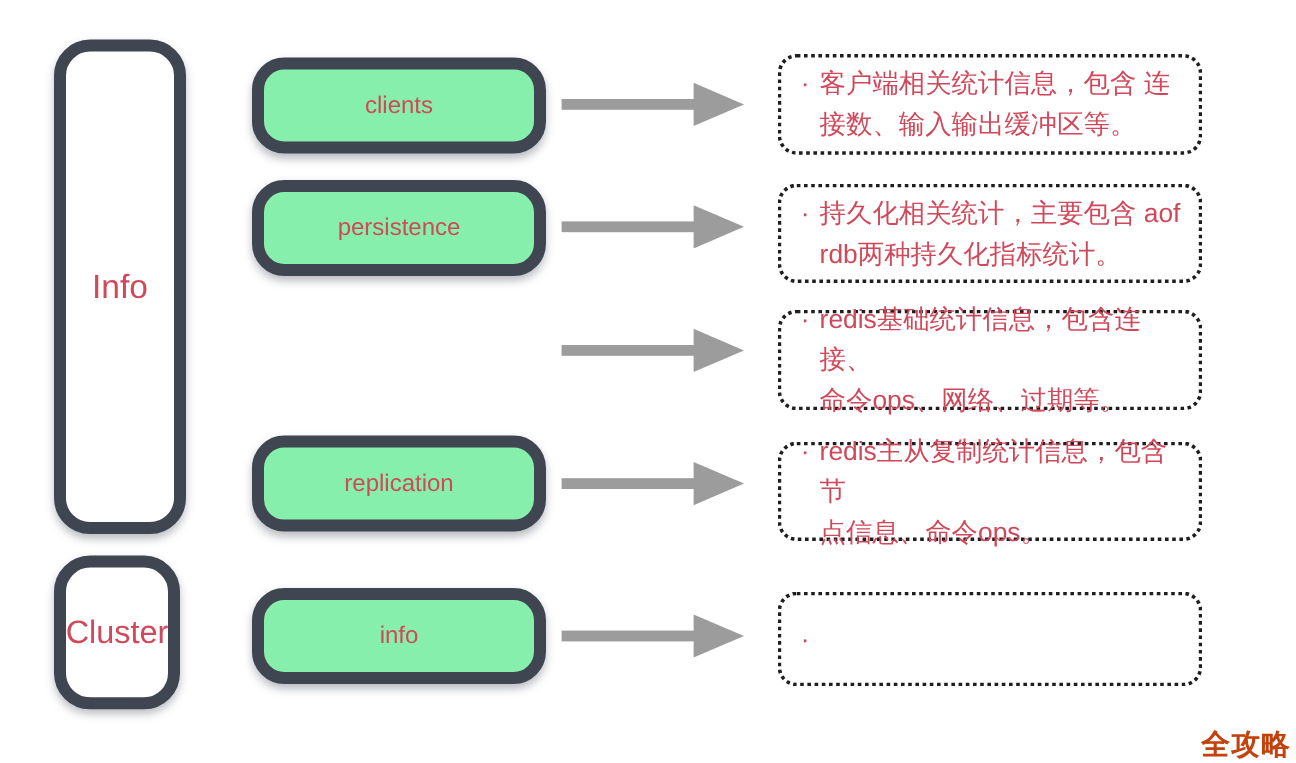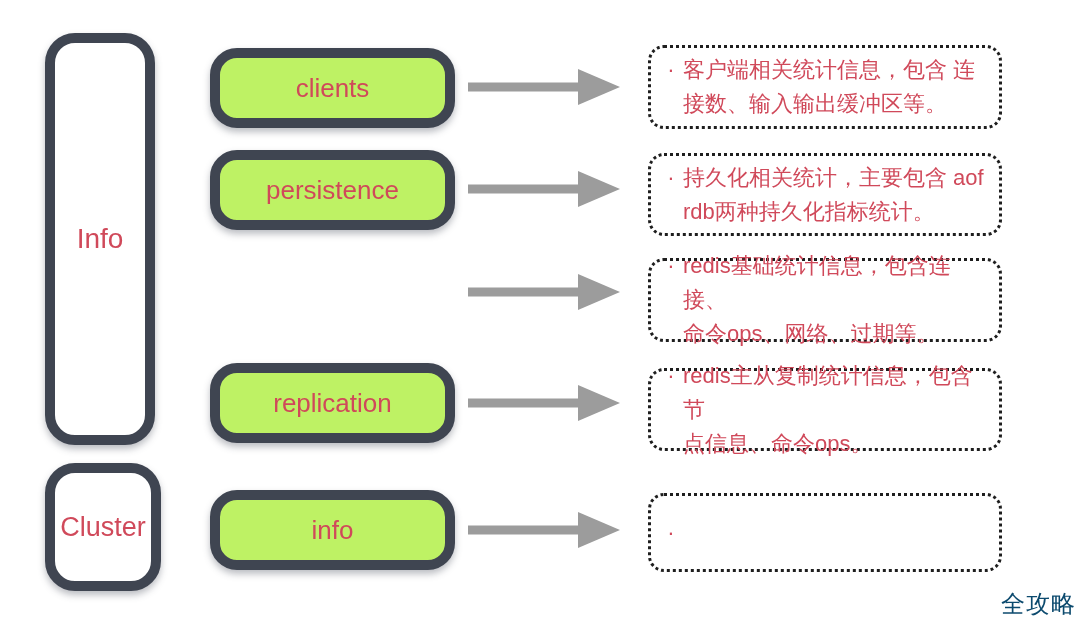--- a/index.html
+++ b/index.html
@@ -7,28 +7,28 @@
   .canvas{position:relative;width:1080px;height:636px;background:#ffffff;}
 
   
   .group-box{
     position:absolute;box-sizing:border-box;background:#fff;
     border:10px solid #3f4551;border-radius:30px;
     display:flex;align-items:center;justify-content:center;
     color:#d0495a;box-shadow:0 4px 7px rgba(60,65,80,.35);
   }
   .group-info{left:45px;top:33px;width:110px;height:412px;font-size:28px;}
-  .group-cluster{left:45px;top:463px;width:116px;height:128px;font-size:27px;}
+  .group-cluster{left:45px;top:463px;width:105px;height:128px;font-size:27px;}
 
   
   .node{
     position:absolute;left:210px;width:245px;height:80px;box-sizing:border-box;
-    background:#bef264;border:10px solid #3f4551;border-radius:27px;
+    background:#86efac;border:10px solid #3f4551;border-radius:27px;
     display:flex;align-items:center;justify-content:center;
-    font-size:26px;color:#d0495a;box-shadow:0 4px 7px rgba(60,65,80,.35);
+    font-size:20px;color:#d0495a;box-shadow:0 4px 7px rgba(60,65,80,.35);
   }
   .node-1{top:48px;}
   .node-2{top:150px;}
   .node-3{top:252px;}
   .node-4{top:363px;align-items:center;}
   .node-5{top:490px;}
 
   
   .arrow{position:absolute;left:466px;width:156px;height:36px;}
   .arrow-1{top:69px;}
@@ -47,22 +47,22 @@
   .desc-1{top:45px;height:84px;}
   .desc-2{top:153px;height:83px;}
   .desc-3{top:258px;height:84px;}
   .desc-4{top:368px;height:83px;}
   .desc-5{top:493px;height:79px;}
   .desc-row{display:flex;}
   .bullet{flex:none;width:24px;text-align:center;}
   .desc-text{white-space:pre-line;}
 
   .watermark{
-    position:absolute;right:4px;bottom:16px;
-    font-size:24px;font-weight:normal;color:#0c4a6e;letter-spacing:1px;
+    position:absolute;right:4px;bottom:0;
+    font-size:24px;font-weight:bold;color:#c2410c;letter-spacing:1px;
   }
 </style>
 </head>
 <body>
 
 <div class="canvas">
 
   <div class="group-box group-info">
     <span>Info</span>
   </div>

